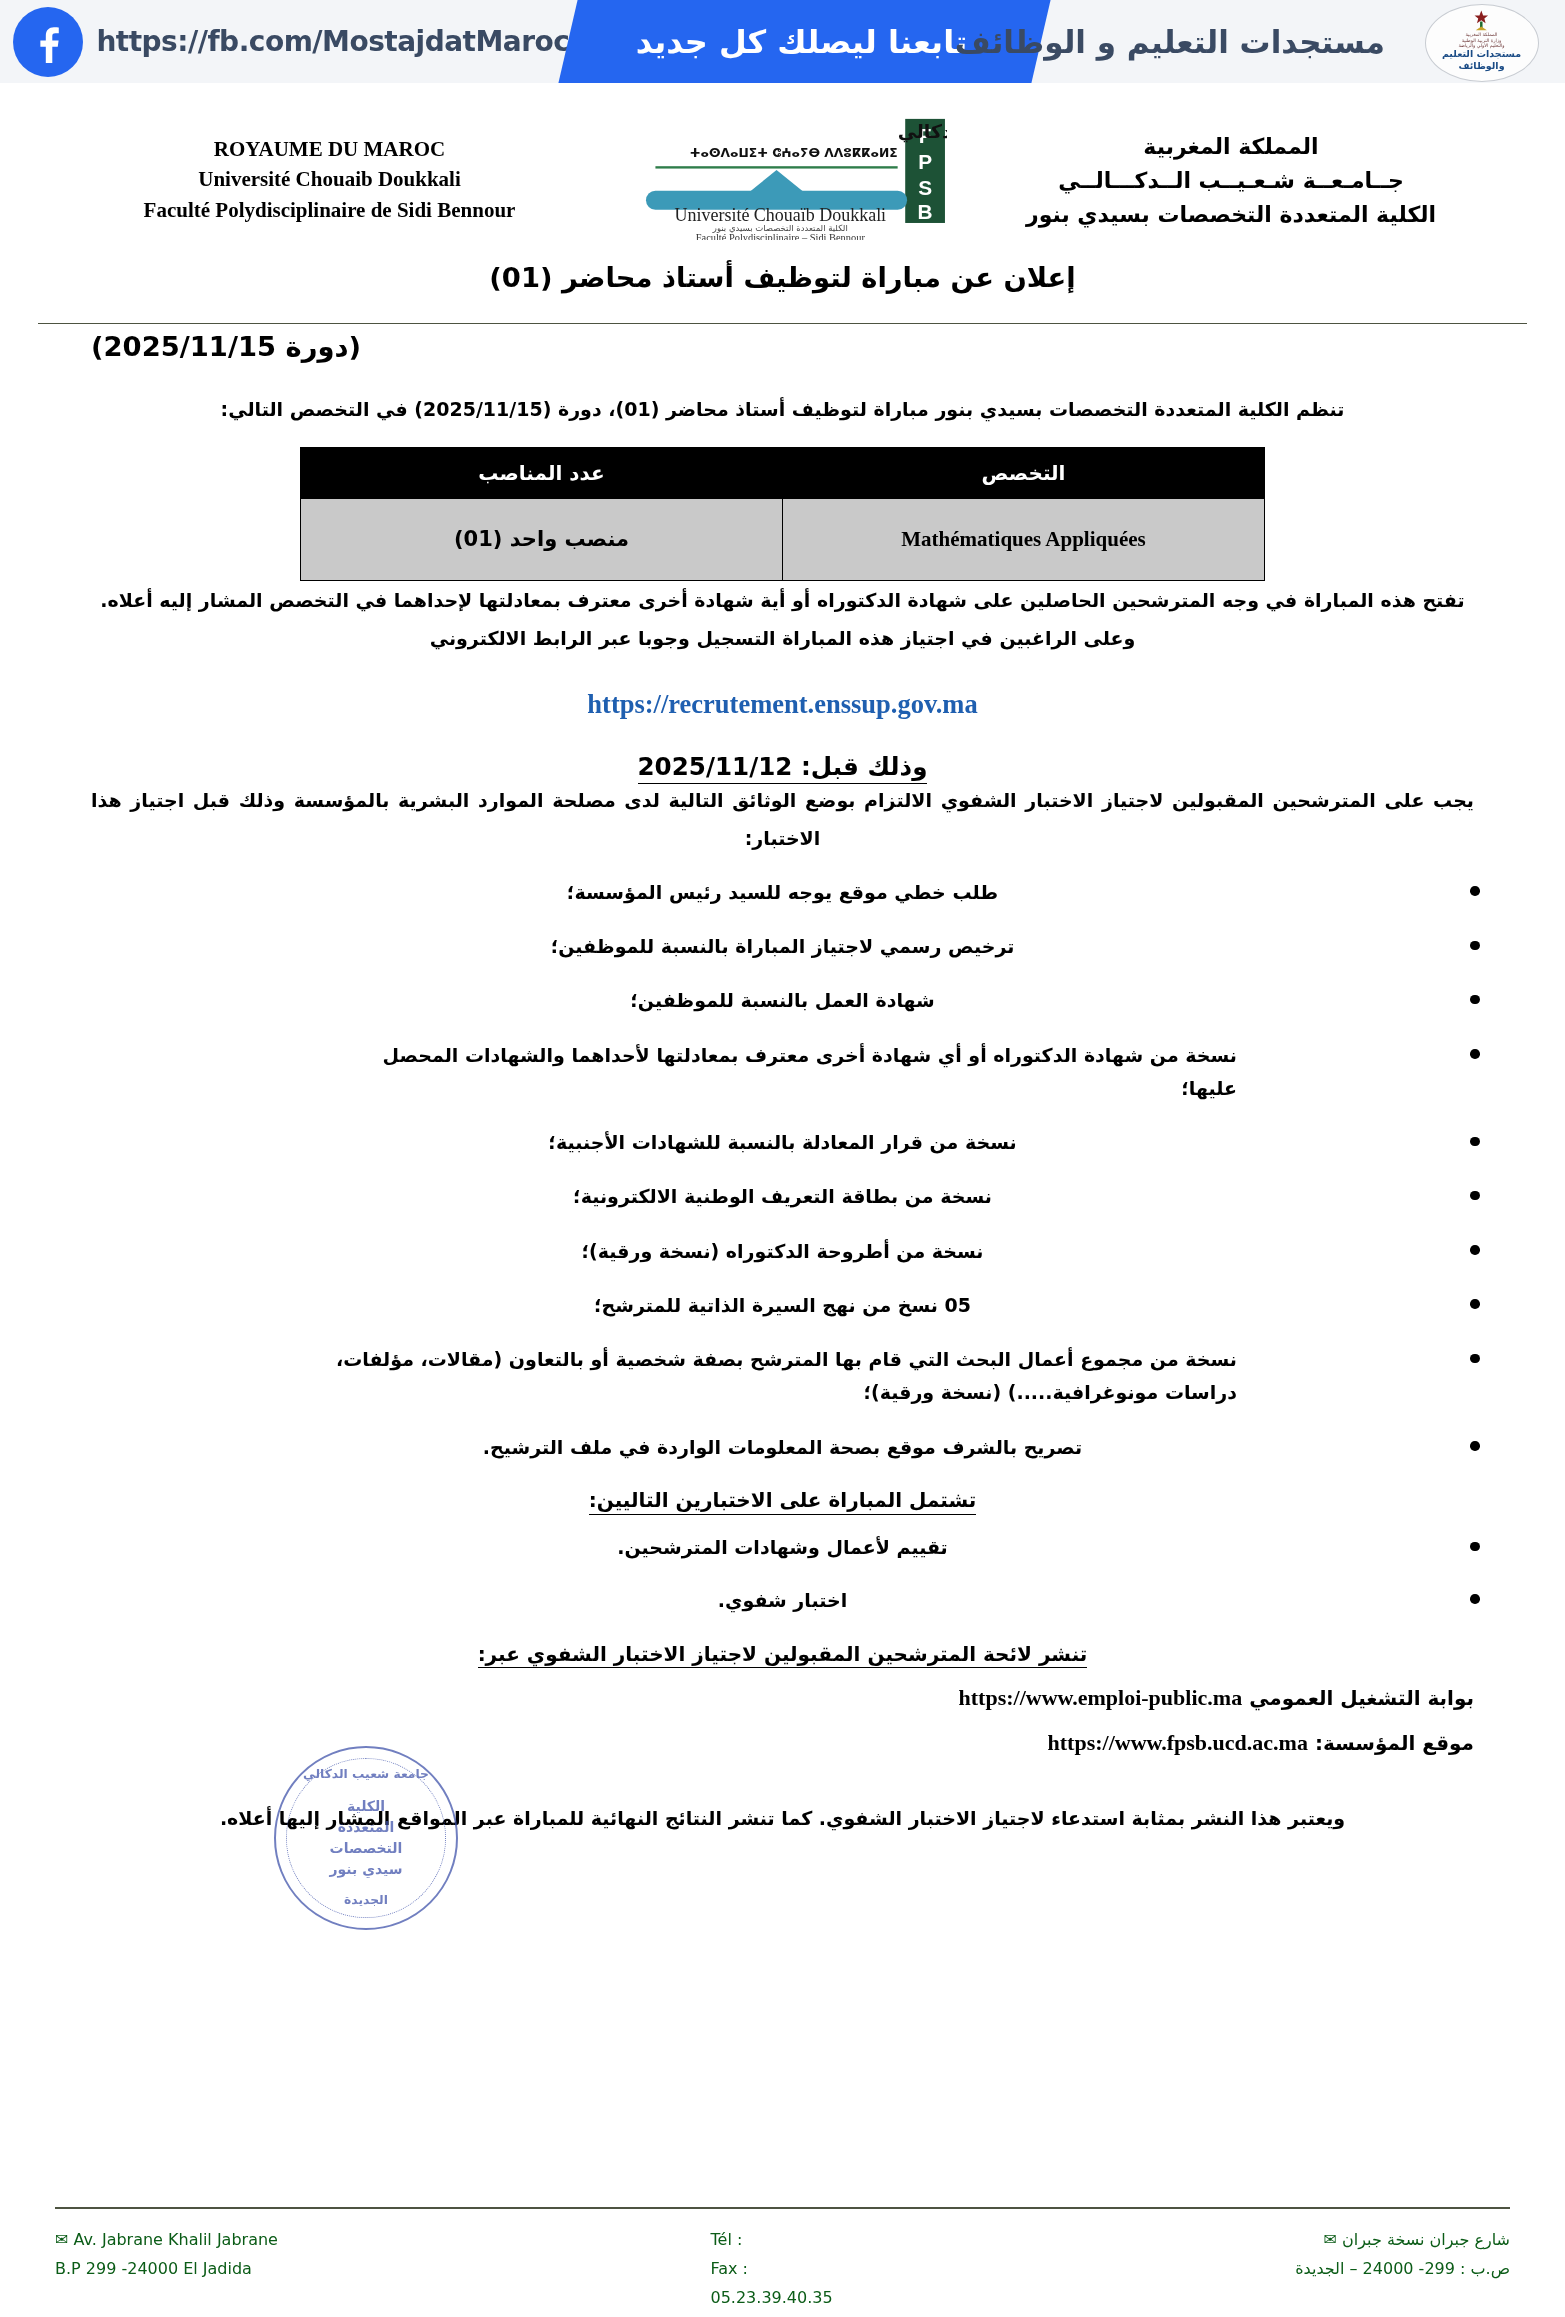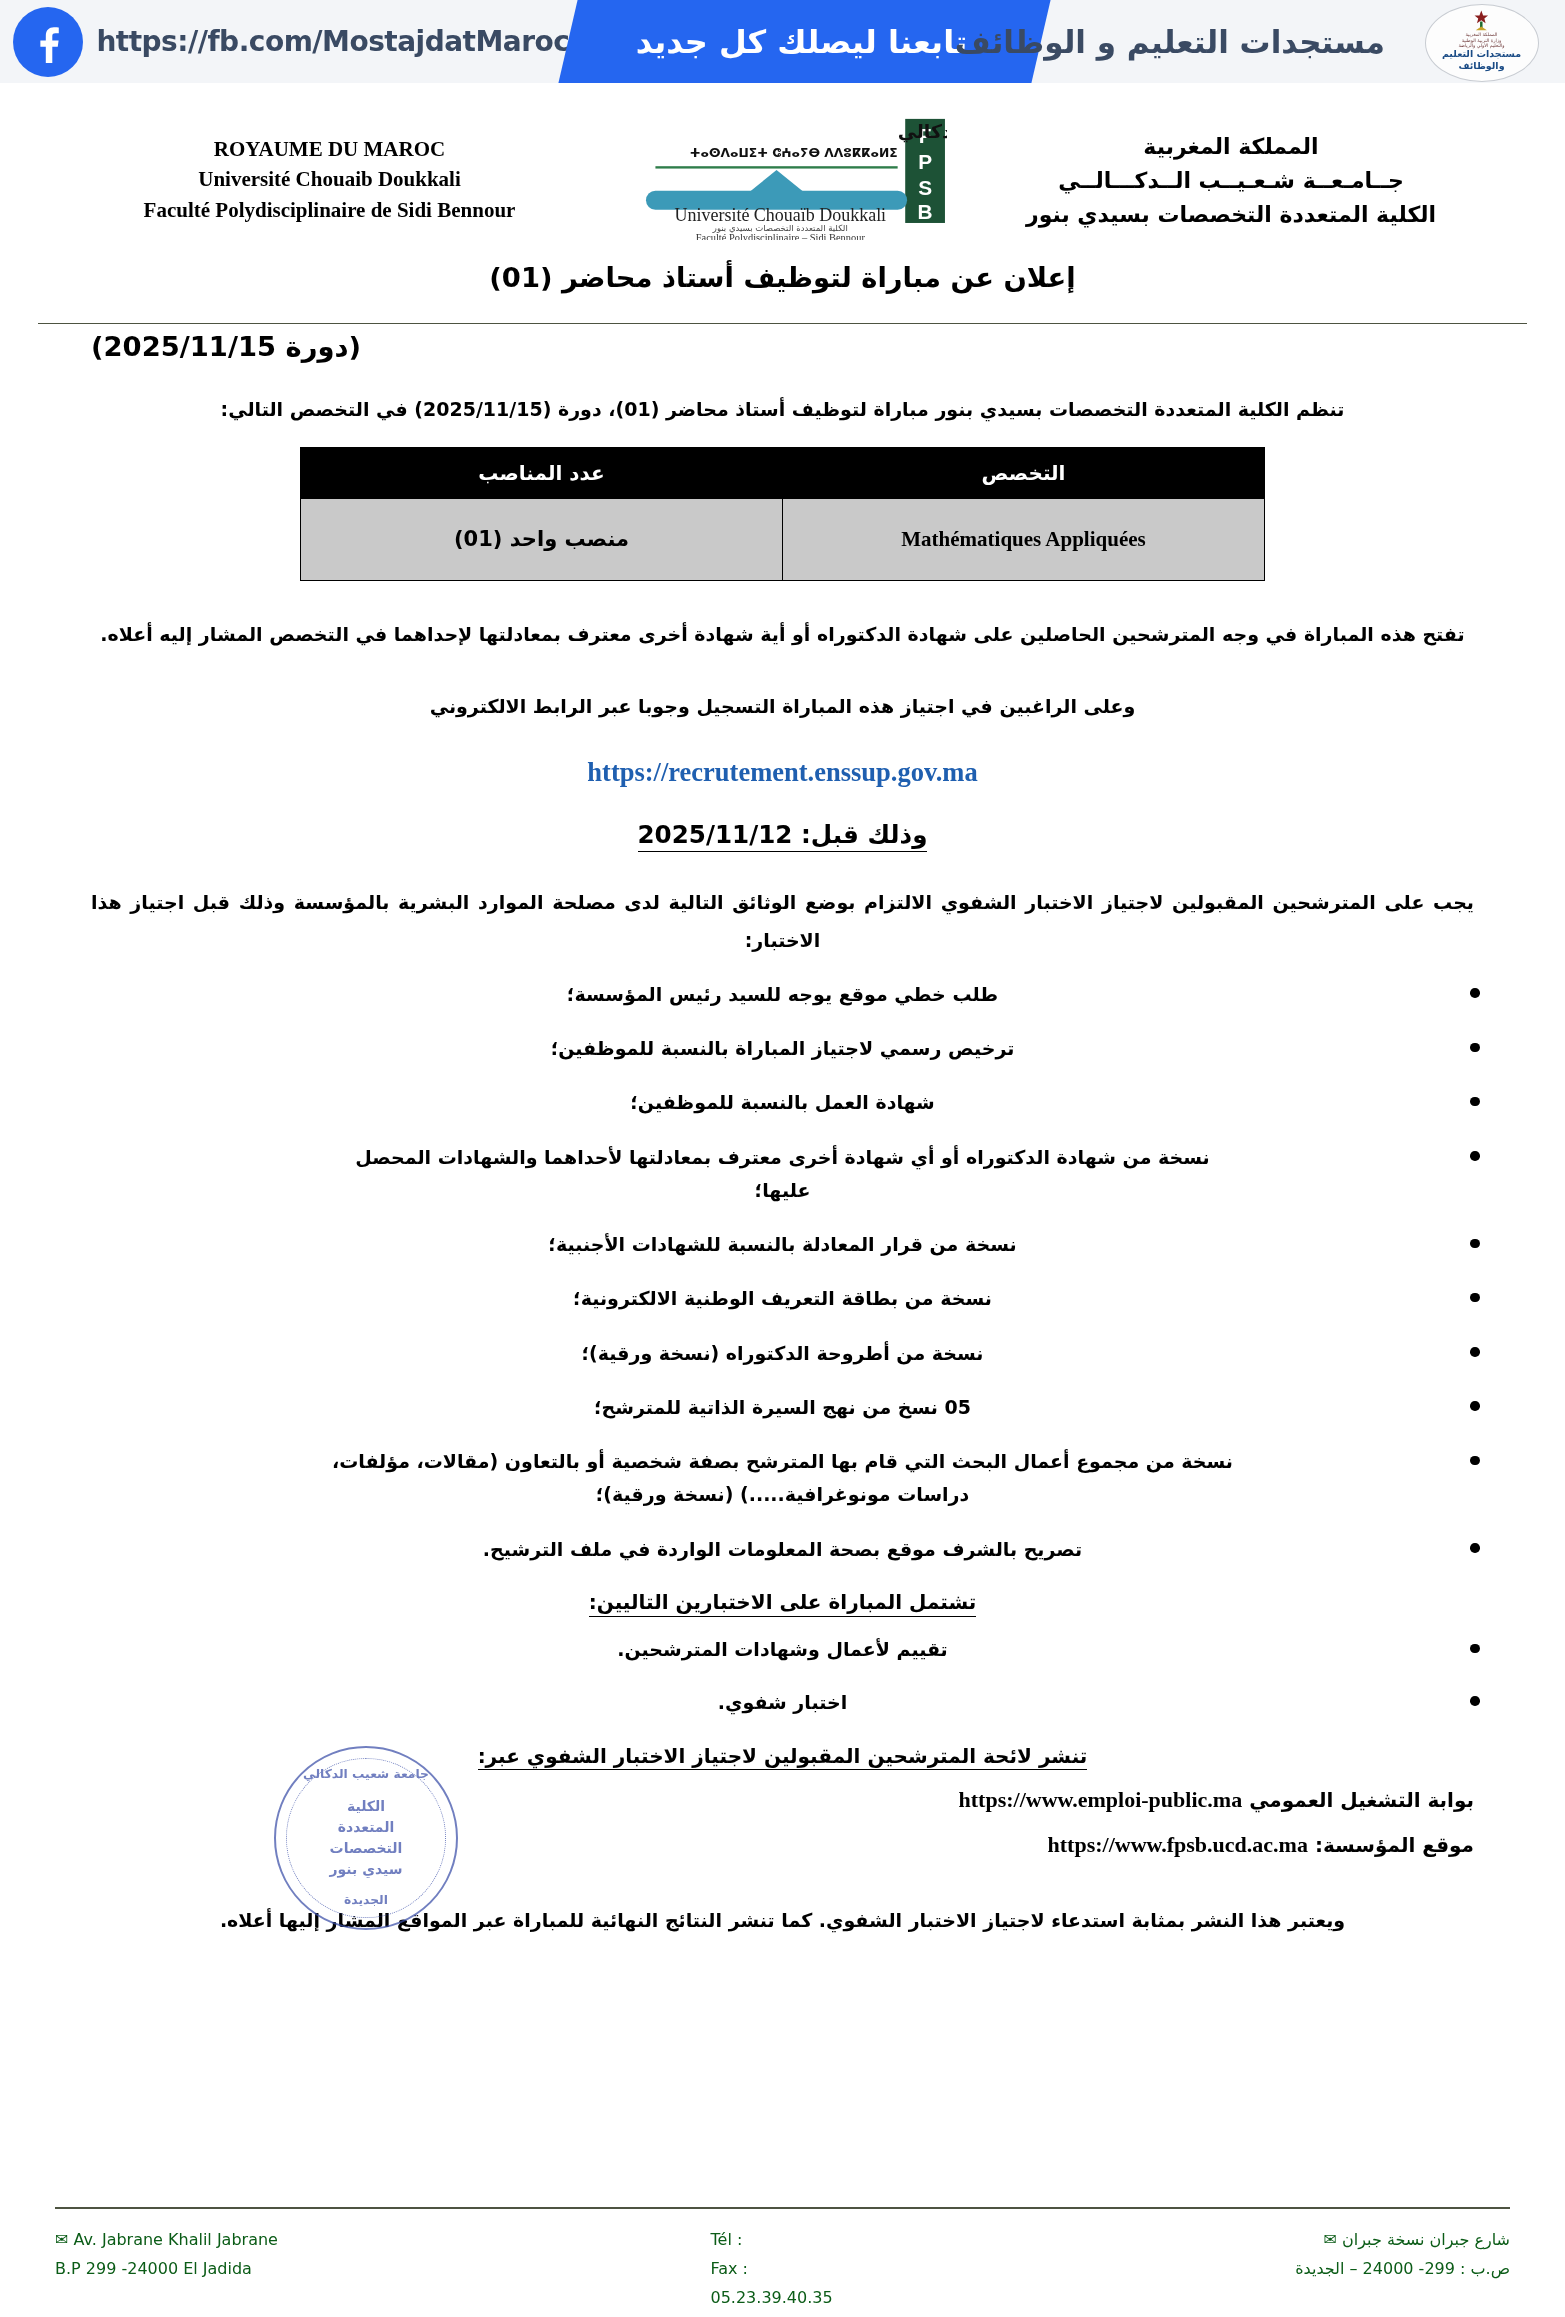--- a/index.html
+++ b/index.html
@@ -194,21 +194,20 @@
   }
 
   .para{
     font-family:"DejaVu Sans", sans-serif;
     font-weight:bold;
     font-size:19px;
     line-height:2.0;
     color:#000;
     text-align:justify;
     text-align-last:center;
-    margin-top:34px;
   }
   .para.center{
     text-align:center;
     text-align-last:center;
   }
   .link{
     display:block;
     text-align:center;
     color:#1f5fb0;
     font-family:"Liberation Serif", serif;
@@ -248,21 +247,21 @@
     margin:0 0 21px 0;
     text-align:center;
   }
   ul.docs li .bullet{
     position:absolute;
     right:-5.7px;
     top:10.4px;
     width:9.5px;height:9.5px;border-radius:50%;
     background:#000;
   }
-  ul.docs li .txt{display:inline-block;max-width:909px;}
+  ul.docs li .txt{display:inline-block;max-width:909px;text-align:right;}
   ul.docs.narrow li{margin-bottom:19px;}
 
   .underlined-head{
     font-family:"DejaVu Sans", sans-serif;
     font-weight:bold;
     font-size:20px;
     margin-top:24.6px;
     text-align:center;
   }
   .underlined-head span{border-bottom:1.9px solid #000;padding-bottom:1.9px;}

